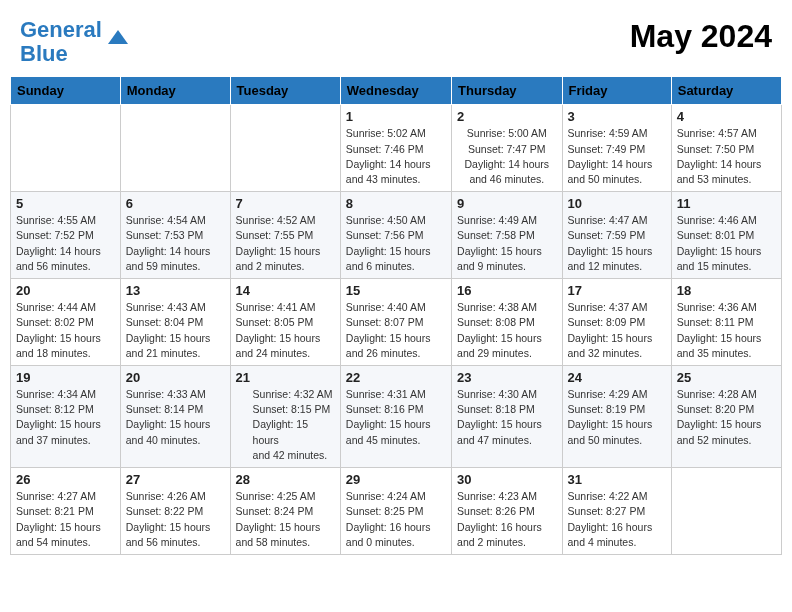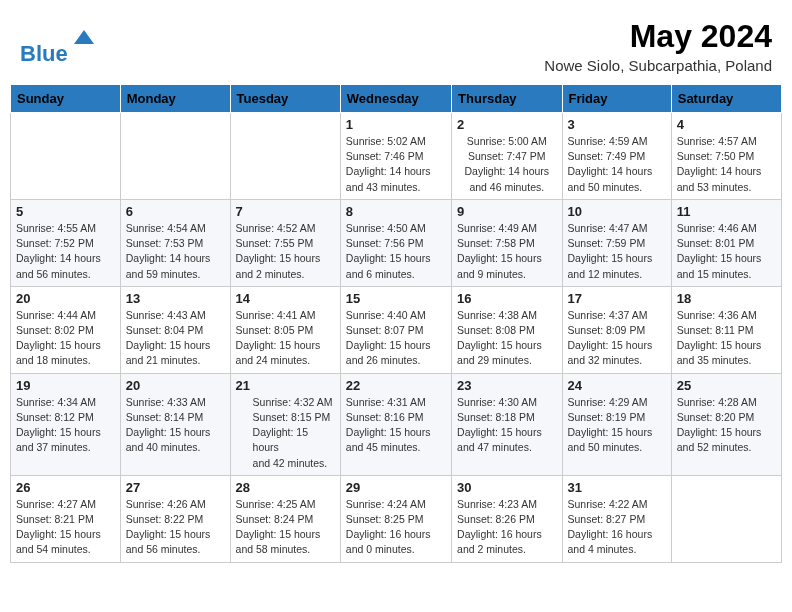--- a/index.html
+++ b/index.html
@@ -88,31 +88,30 @@
       background: #f5f7fa !important;
     }
   </style>
 </head>
 <body>
 
 <div class="header">
   <div class="logo">
     <div style="display:flex; align-items:center;">
       <span class="logo-text">
-        <br>
+        <span>General</span><br>
         <span style="color:#2a7abf;">Blue</span>
       </span>
       <svg width="28" height="28" viewBox="0 0 28 28" style="margin-left:2px; margin-top:-8px;">
         <polygon points="4,20 14,6 24,20" fill="#2a7abf"></polygon>
       </svg>
     </div>
   </div>
   <div class="title-area">
     <div class="month-title">May 2024</div>
-    <div class="location">Nowe Siolo, Subcarpathia, Poland</div>
   </div>
 </div>
 
 <table class="calendar">
   <thead>
     <tr id="weekday-header">
         <th>Sunday</th>
         <th>Monday</th>
         <th>Tuesday</th>
         <th>Wednesday</th>

